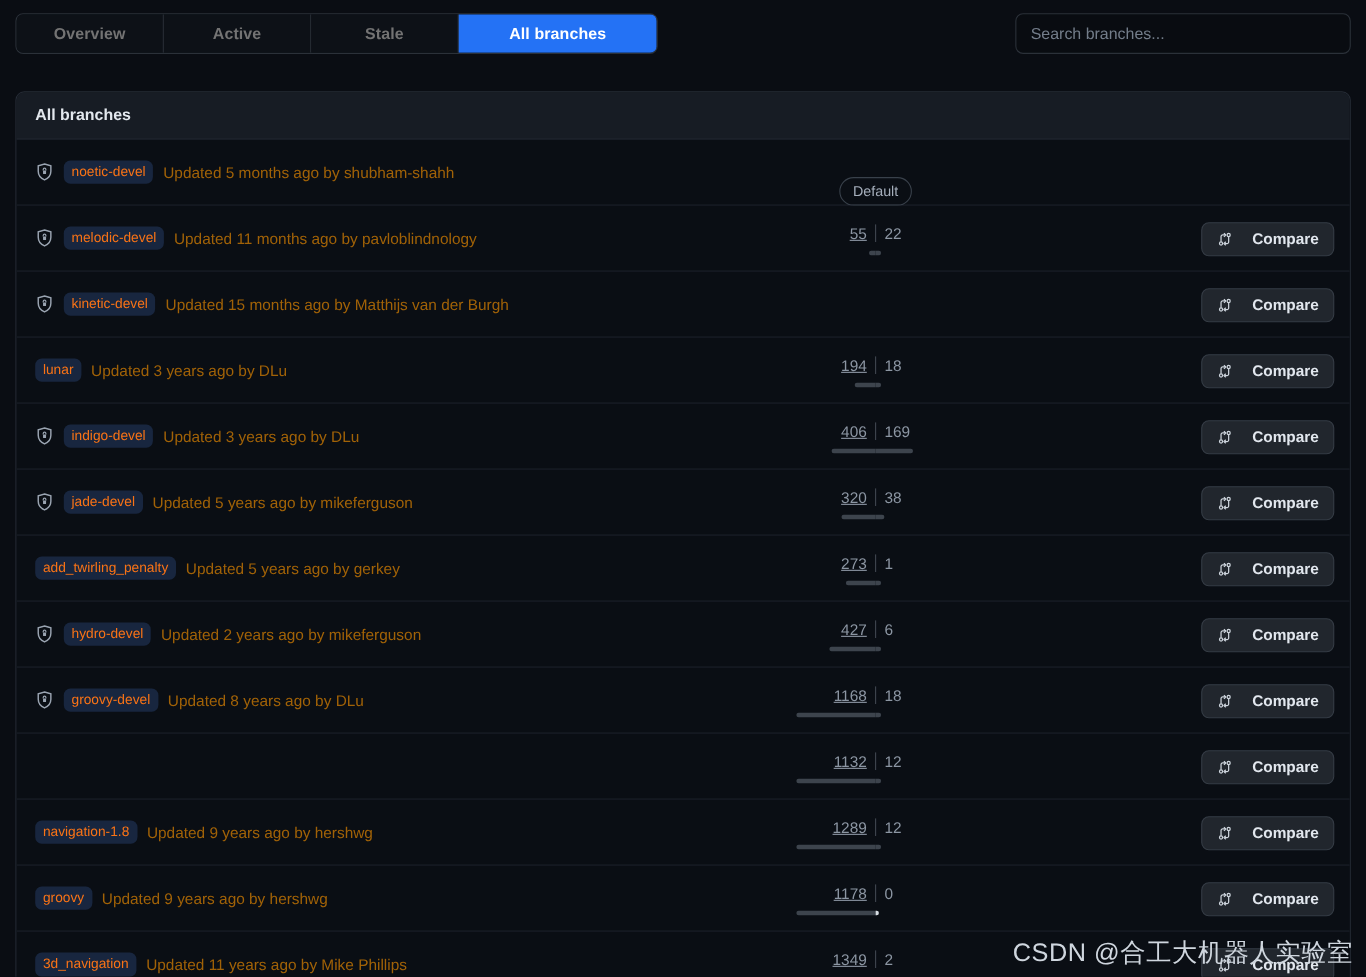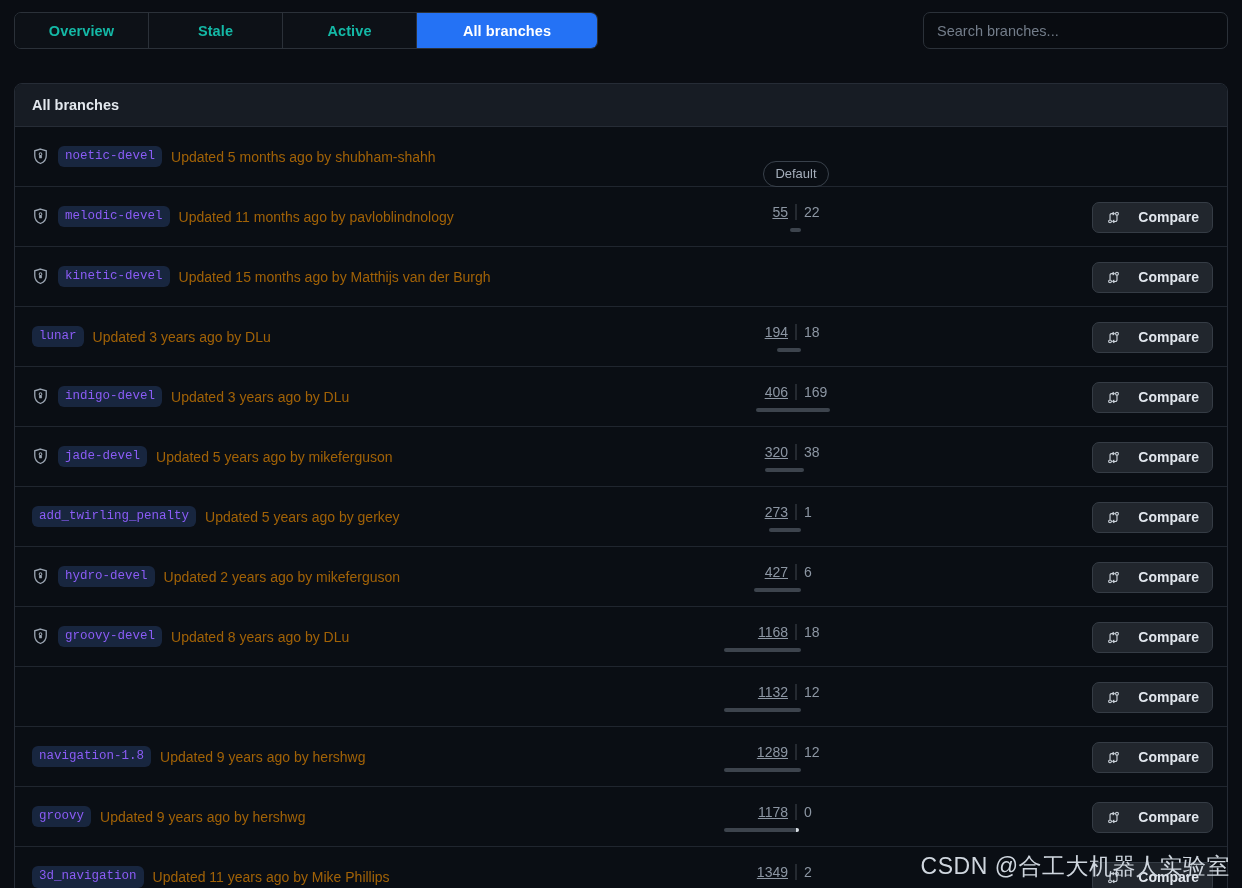--- a/index.html
+++ b/index.html
@@ -38,21 +38,21 @@
   }
 
   .tab {
     display: flex;
     align-items: center;
     justify-content: center;
     min-width: 134px;
     padding: 0 18px;
     font-size: 14.5px;
     font-weight: bold;
-    color: #14b8a6;
+    color: #737373;
     background: #0d1117;
     border-right: 1px solid #2b3139;
     cursor: pointer;
     letter-spacing: .1px;
   }
   .tab:last-child { border-right: none; }
   .tab.active {
     background: #2472f5;
     color: #ffffff;
     min-width: 180px;
@@ -117,22 +117,22 @@
     flex: 0 0 17px;
     display: inline-flex;
     align-items: center;
     justify-content: center;
   }
   .shield-icon svg { display: block; }
 
   .branch-badge {
     display: inline-block;
     background: #18263f;
-    color: #8b5cf6;
-    font-family: Liberation Mono, monospace;
+    color: #f97316;
+    font-family: Liberation Sans, sans-serif;
     font-size: 12.5px;
     padding: 3px 7px 4px 7px;
     border-radius: 6px;
     white-space: nowrap;
     line-height: 1.15;
     cursor: pointer;
   }
 
   .meta {
     font-size: 14px;
@@ -266,22 +266,22 @@
   }
 </style>
 </head>
 <body>
 
 <div class="page">
 
   <div class="topbar">
     <div class="tabs" id="tabs">
         <div class="tab">Overview</div>
+        <div class="tab">Active</div>
         <div class="tab">Stale</div>
-        <div class="tab">Active</div>
         <div class="tab active">All branches</div>
       </div>
     <div class="search-wrap">
       <input class="search-input" type="text" placeholder="Search branches..." style="">
     </div>
   </div>
 
   <div class="panel">
     <div class="panel-header">All branches</div>
     <div id="rows">

